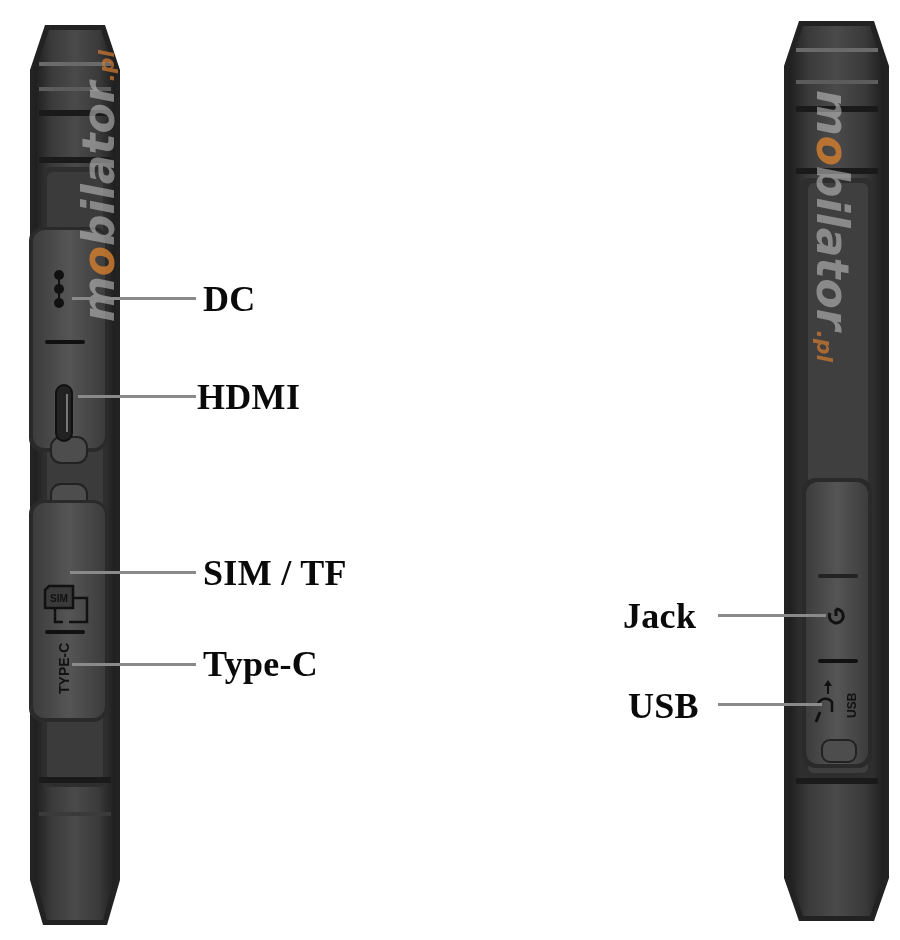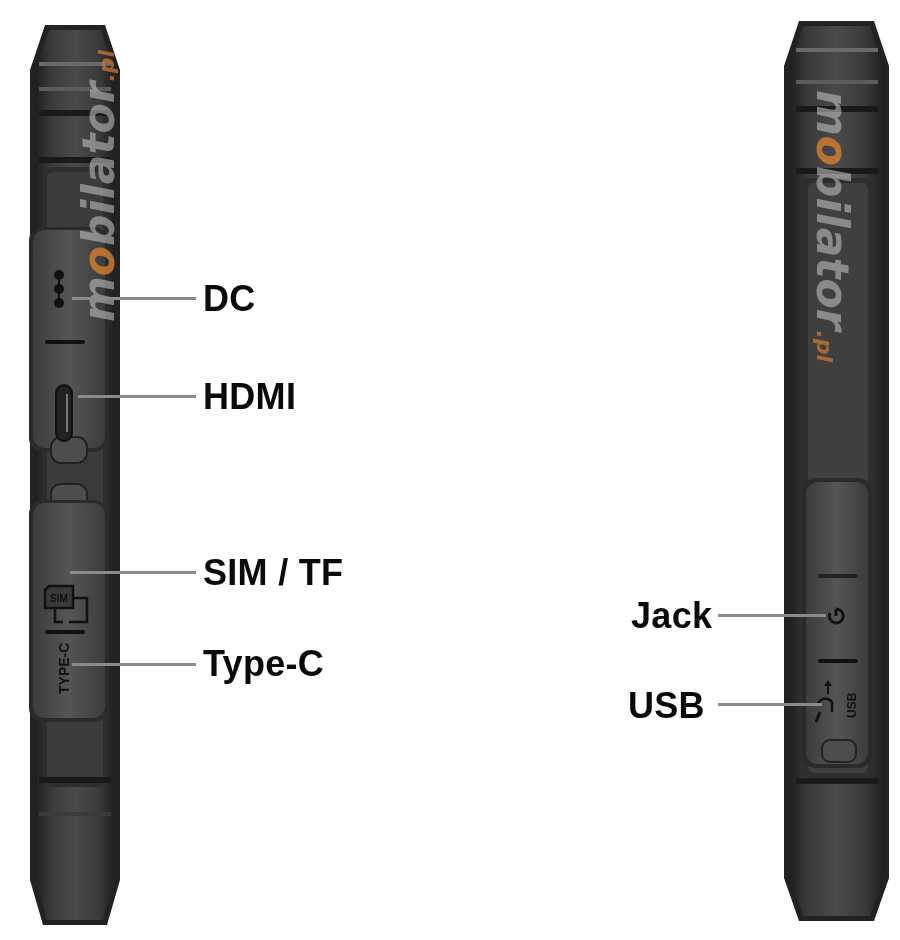--- a/index.html
+++ b/index.html
@@ -1,18 +1,18 @@
 <!DOCTYPE html>
 <html><head>
 <meta charset="utf-8">
 <style>
   html,body{margin:0;padding:0;background:#ffffff;}
   body{width:900px;height:940px;position:relative;overflow:hidden;font-family:"Liberation Sans",sans-serif;}
   .device{position:absolute;}
-  .label{position:absolute;font-family:Liberation Sans, sans-serif;font-weight:bold;font-size:36px;color:#0a0a0a;line-height:1;white-space:nowrap;letter-spacing:0.3px;}
+  .label{position:absolute;font-family:Liberation Serif, serif;font-weight:bold;font-size:36px;color:#0a0a0a;line-height:1;white-space:nowrap;letter-spacing:0.3px;}
   .leader{position:absolute;height:3px;background:#8a8a8a;}
   .wm{position:absolute;font-family:"DejaVu Sans",sans-serif;font-weight:bold;font-style:italic;color:rgba(200,200,200,0.55);white-space:nowrap;transform-origin:left top;}
   .wm .o{color:rgba(214,126,46,0.8);}
   .wm .pl{color:rgba(214,126,46,0.7);font-size:0.5em;}
 </style>
 </head>
 <body>
 
 <div class="device" style="left:25px;top:22px;width:100px;height:905px;">
   <svg width="100" height="905" viewBox="0 0 100 905" style="position:absolute;left:0;top:0;">
@@ -87,21 +87,21 @@
 
   <div class="wm" style="left:48px;top:300px;font-size:44px;transform:rotate(-90deg);">
     <span>m</span><span class="o">o</span><span>bilator</span><span class="pl">.pl</span>
   </div>
 </div>
 
 <div class="leader" style="left:72px;top:297px;width:124px;"></div>
 <div class="label" style="left:203px;top:281px;">DC</div>
 
 <div class="leader" style="left:78px;top:395px;width:118px;"></div>
-<div class="label" style="left:203px;top:379px;">HDMI</div>
+<div class="label" style="left:197px;top:379px;">HDMI</div>
 
 <div class="leader" style="left:70px;top:571px;width:126px;"></div>
 <div class="label" style="left:203px;top:555px;text-align:right;">SIM / TF</div>
 
 <div class="leader" style="left:72px;top:663px;width:124px;"></div>
 <div class="label" style="left:203px;top:646px;">Type-C</div>
 
 <div class="device" style="left:784px;top:18px;width:110px;height:905px;">
   <svg width="110" height="905" viewBox="0 0 110 905" style="position:absolute;left:0;top:0;">
     <defs>
@@ -153,17 +153,17 @@
   </div>
   <div style="position:absolute;left:58px;top:700px;width:40px;height:14px;transform:rotate(-90deg);transform-origin:left top;">
     <span style="font-family:'Liberation Sans',sans-serif;font-weight:bold;font-size:12px;color:#111;">USB</span>
   </div>
 
   <div class="wm" style="left:30px;top:72px;font-size:44px;transform:rotate(90deg) translate(0,-44px);transform-origin:left top;">
     <span>m</span><span class="o">o</span><span>bilator</span><span class="pl">.pl</span>
   </div>
 </div>
 
-<div class="label" style="left:623px;top:598px;margin-left:8px;">Jack</div>
+<div class="label" style="left:623px;top:598px;">Jack</div>
 <div class="leader" style="left:718px;top:614px;width:108px;"></div>
 
 <div class="label" style="left:628px;top:688px;">USB</div>
 <div class="leader" style="left:718px;top:703px;width:104px;"></div>
 
 </body></html>

